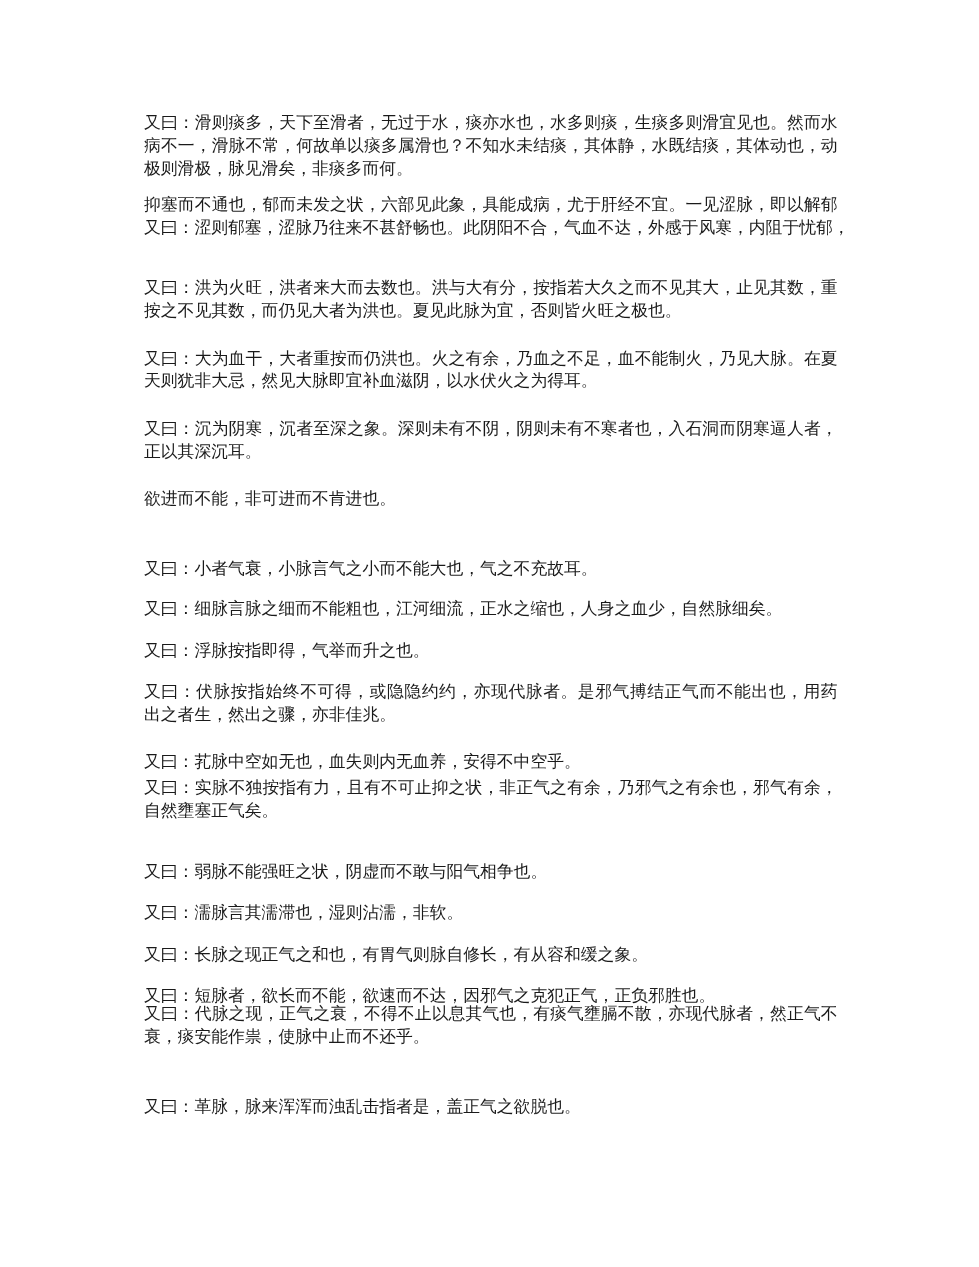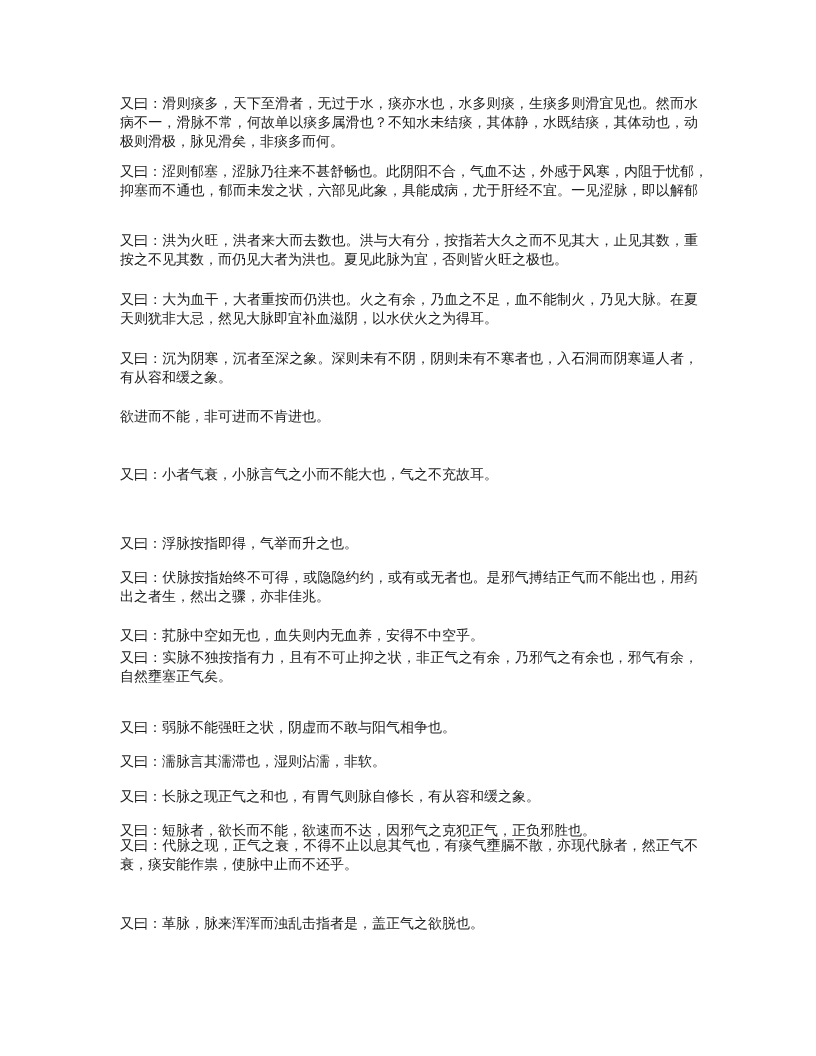--- a/index.html
+++ b/index.html
@@ -48,54 +48,57 @@
 
 <div class="page">
 
   <p class="para" style="top:94px">
     <span class="line">又曰：滑则痰多，天下至滑者，无过于水，痰亦水也，水多则痰，生痰多则滑宜见也。然而水</span>
     <span class="line">病不一，滑脉不常，何故单以痰多属滑也？不知水未结痰，其体静，水既结痰，其体动也，动</span>
     <span class="line last">极则滑极，脉见滑矣，非痰多而何。</span>
   </p>
 
   <p class="para" style="top:162px">
+    <span class="line">抑塞而不通也，郁而未发之状，六部见此象，具能成病，尤于肝经不宜。一见涩脉，即以解郁</span>
     <span class="line">又曰：涩则郁塞，涩脉乃往来不甚舒畅也。此阴阳不合，气血不达，外感于风寒，内阻于忧郁，</span>
-    <span class="line">抑塞而不通也，郁而未发之状，六部见此象，具能成病，尤于肝经不宜。一见涩脉，即以解郁</span>
   </p>
 
   <p class="para" style="top:231px">
     <span class="line">又曰：洪为火旺，洪者来大而去数也。洪与大有分，按指若大久之而不见其大，止见其数，重</span>
     <span class="line last">按之不见其数，而仍见大者为洪也。夏见此脉为宜，否则皆火旺之极也。</span>
   </p>
 
   <p class="para" style="top:290px">
     <span class="line">又曰：大为血干，大者重按而仍洪也。火之有余，乃血之不足，血不能制火，乃见大脉。在夏</span>
     <span class="line last">天则犹非大忌，然见大脉即宜补血滋阴，以水伏火之为得耳。</span>
   </p>
 
   <p class="para" style="top:349px">
     <span class="line">又曰：沉为阴寒，沉者至深之象。深则未有不阴，阴则未有不寒者也，入石洞而阴寒逼人者，</span>
-    <span class="line last">有从容和缓之象。</span>
+    <span class="line last">正以其深沉耳。</span>
   </p>
 
   <p class="para" style="top:407px">
     <span class="line last">欲进而不能，非可进而不肯进也。</span>
   </p>
 
   <p class="para" style="top:465px">
     <span class="line last">又曰：小者气衰，小脉言气之小而不能大也，气之不充故耳。</span>
   </p>
 
+  <p class="para" style="top:499px">
+    <span class="line last">又曰：细脉言脉之细而不能粗也，江河细流，正水之缩也，人身之血少，自然脉细矣。</span>
+  </p>
 
   <p class="para" style="top:534px">
     <span class="line last">又曰：浮脉按指即得，气举而升之也。</span>
   </p>
 
   <p class="para" style="top:568px">
-    <span class="line">又曰：伏脉按指始终不可得，或隐隐约约，或有或无者也。是邪气搏结正气而不能出也，用药</span>
+    <span class="line">又曰：伏脉按指始终不可得，或隐隐约约，亦现代脉者。是邪气搏结正气而不能出也，用药</span>
     <span class="line last">出之者生，然出之骤，亦非佳兆。</span>
   </p>
 
   <p class="para" style="top:626px">
     <span class="line last">又曰：芤脉中空如无也，血失则内无血养，安得不中空乎。</span>
   </p>
 
   <p class="para" style="top:648px">
     <span class="line">又曰：实脉不独按指有力，且有不可止抑之状，非正气之有余，乃邪气之有余也，邪气有余，</span>
     <span class="line last">自然壅塞正气矣。</span>

